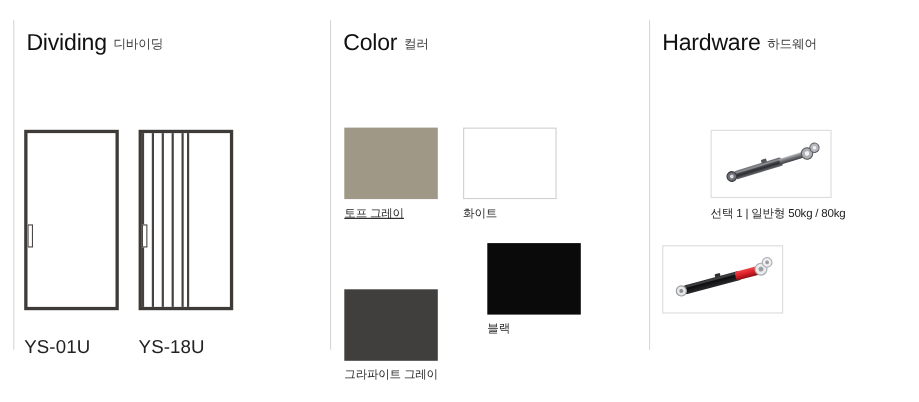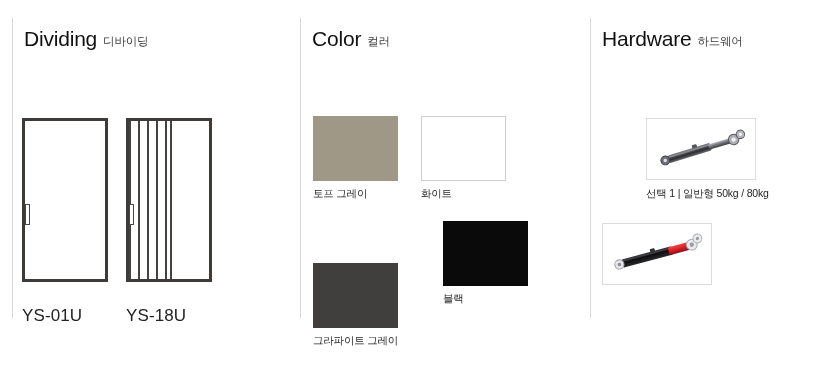--- a/index.html
+++ b/index.html
@@ -219,21 +219,21 @@
   </div>
 
   <div class="col col-color">
 
     <div class="heading">
       <span class="en">Color</span><span class="ko">컬러</span>
     </div>
 
     <div class="swatch-grid">
 
-      <div class="swatch-cell" style="left:12px; top:98px;">
+      <div class="swatch-cell" style="left:12px; top:98px;text-decoration:underline;">
         <div class="swatch-box" id="sw0" style="background: rgb(160, 152, 134);"></div>
         <div class="swatch-label">토프 그레이</div>
       </div>
 
       <div class="swatch-cell" style="left:108px; top:98px;margin-left:12px;">
         <div class="swatch-box bordered" id="sw1" style="background: rgb(255, 255, 255);"></div>
         <div class="swatch-label">화이트</div>
       </div>
 
       <div class="swatch-cell" style="left:12px; top:203px;margin-top:42px;">

